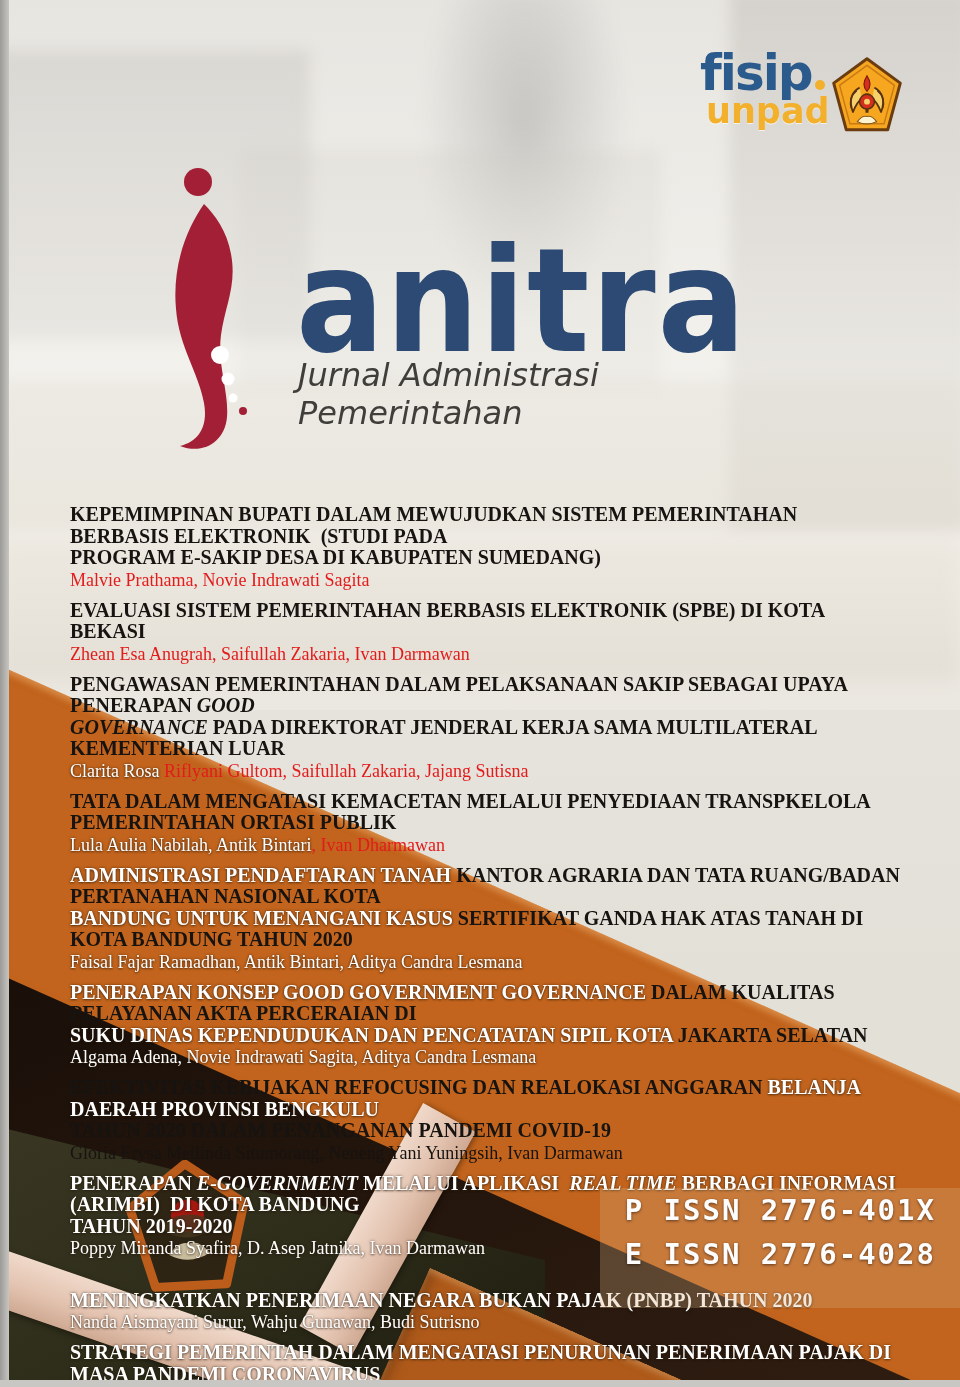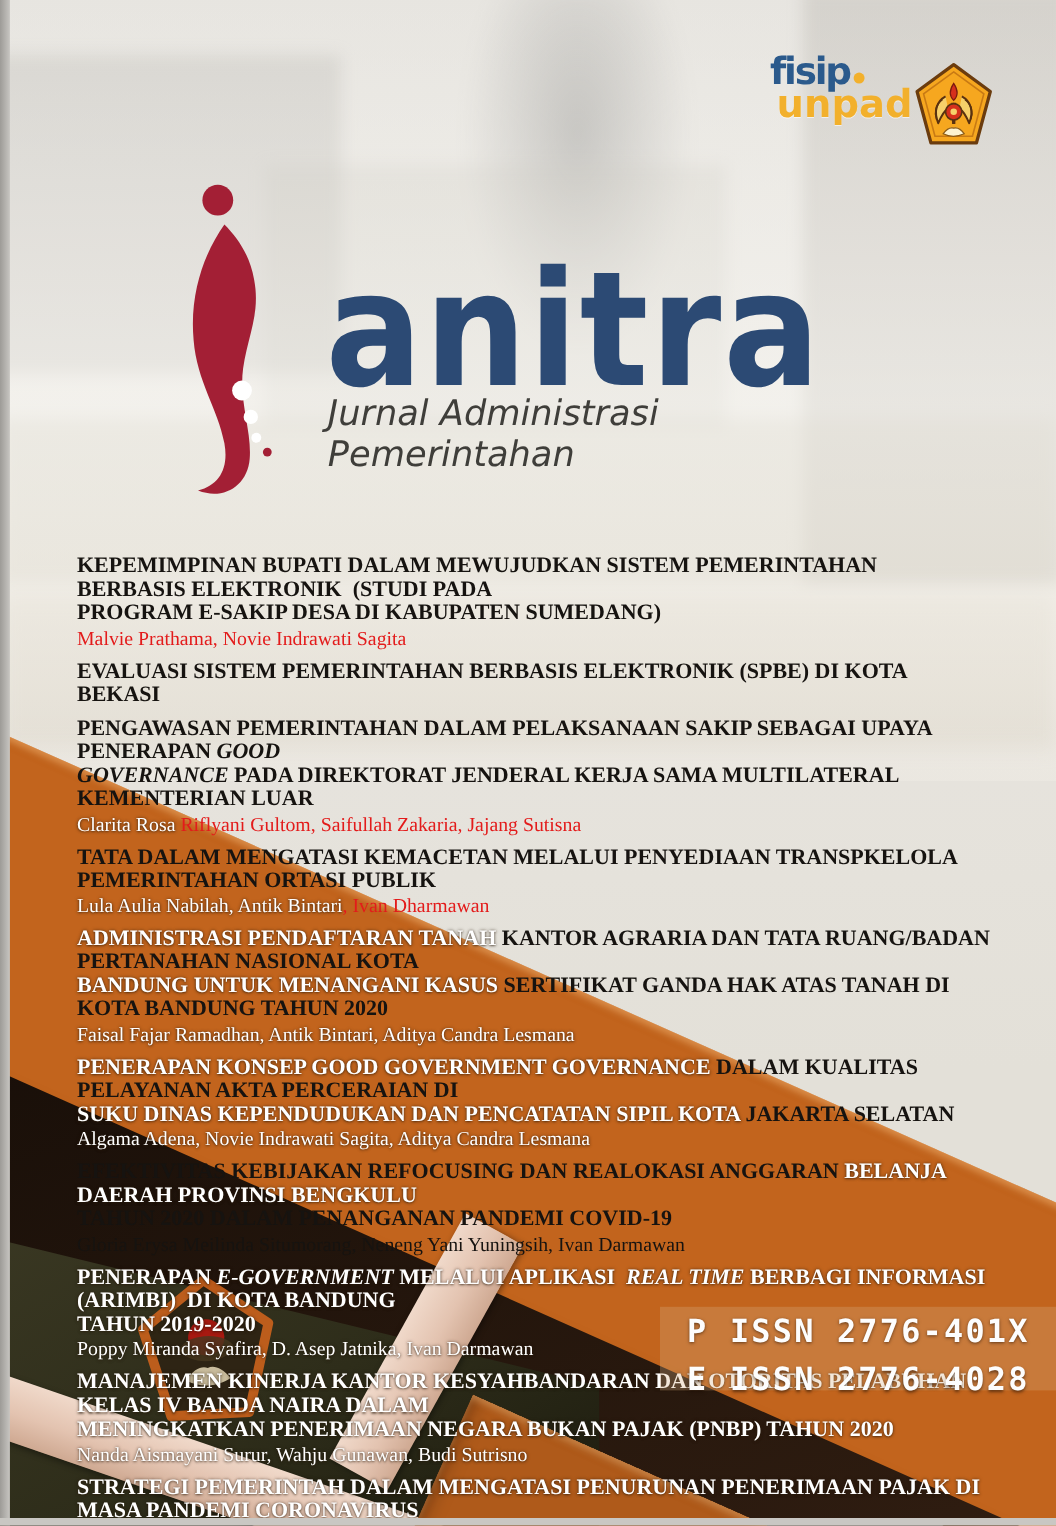--- a/index.html
+++ b/index.html
@@ -37,42 +37,42 @@
   .beam-1{left:-30px;top:1238px;width:580px;height:56px;transform:rotate(19deg);transform-origin:left top;}
   .beam-2{left:352px;top:1295px;width:255px;height:60px;transform:rotate(-61deg);transform-origin:left bottom;}
   .wall-emblem{position:absolute;left:108px;top:1160px;width:160px;height:132px;transform:rotate(-3deg);opacity:.92;}
   
   .strip-left{position:absolute;left:0;top:0;width:9px;height:1387px;background:linear-gradient(90deg,#9d9b97,#c7c5c1);z-index:30;}
   .strip-bottom{position:absolute;left:0;bottom:0;width:960px;height:7px;background:#c9c7c3;z-index:30;}
   
   .volume{position:absolute;left:38px;top:44px;z-index:12;
     font-family:"DejaVu Sans",sans-serif;font-weight:800;font-size:33px;line-height:45px;letter-spacing:1px;color:#c5262b;}
   .fisip-block{position:absolute;left:700px;top:48px;z-index:12;font-family:"DejaVu Sans",sans-serif;font-weight:bold;line-height:1;}
-  .fisip-word{font-size:34px;letter-spacing:-2px;color:#2b5a8c;}
+  .fisip-word{font-size:50px;letter-spacing:-2px;color:#2b5a8c;}
   .fisip-dot{display:inline-block;width:10px;height:10px;border-radius:50%;background:#f2b02c;margin-left:3px;}
   .unpad-word{font-size:35px;letter-spacing:0;color:#f2b02c;margin:-4px 0 0 6px;text-shadow:0 1px 0 rgba(255,255,255,.6);}
   .unpad-emblem{position:absolute;left:830px;top:56px;width:74px;height:78px;z-index:12;}
   
   .j-mark{position:absolute;left:160px;top:158px;width:112px;height:302px;z-index:11;}
   .j-name{position:absolute;left:296px;top:228px;z-index:11;font-family:"DejaVu Sans",sans-serif;font-weight:bold;
     font-size:145px;line-height:1;letter-spacing:2px;color:#2c4a74;transform:scaleX(.9);transform-origin:left top;}
   .j-sub{position:absolute;left:298px;top:356px;width:520px;z-index:11;font-family:"DejaVu Sans",sans-serif;
     font-style:italic;font-size:32px;color:#3f3e3a;letter-spacing:0;}
   
   #articles{position:absolute;left:70px;top:504px;width:830px;z-index:13;}
   .article{margin:0 0 9px 0;}
   .article-title{font-weight:bold;font-size:20px;line-height:21.5px;}
   .article-authors{font-size:18px;line-height:21px;margin-top:1px;}
   .seg{white-space:pre-wrap;}
   .it{font-style:italic;}
   .c-black{color:#161310;}
   .c-white{color:#ffffff;text-shadow:0 0 3px rgba(40,25,10,.65),0 1px 2px rgba(40,25,10,.5);}
   .c-red{color:#e31b1b;}
   
-  .issn-box{position:absolute;left:600px;top:1188px;width:360px;height:76px;z-index:14;
+  .issn-box{position:absolute;left:600px;top:1188px;width:360px;height:120px;z-index:14;
     background:rgba(216,176,128,.30);}
   .issn-line{font-family:"DejaVu Sans Mono",monospace;font-weight:bold;font-size:29px;line-height:44px;
     letter-spacing:2px;color:#fdfdfd;text-align:right;padding-right:24px;text-shadow:0 1px 3px rgba(30,15,5,.6);}
 </style>
 </head>
 <body>
 
 <div id="cover">
 
   <div class="hint hint-desk-l"></div>
@@ -135,20 +135,21 @@
   <div class="j-name">anitra</div>
   <div class="j-sub">Jurnal Administrasi Pemerintahan</div>
 
   <div id="articles">
       <div class="article">
         <div class="article-title"><span class="seg c-black">KEPEMIMPINAN BUPATI DALAM MEWUJUDKAN SISTEM PEMERINTAHAN BERBASIS ELEKTRONIK  (STUDI PADA</span><br><span class="seg c-black">PROGRAM E-SAKIP DESA DI KABUPATEN SUMEDANG)</span></div>
         <div class="article-authors"><span class="seg c-red">Malvie Prathama, Novie Indrawati Sagita</span></div>
       </div>
       <div class="article">
         <div class="article-title"><span class="seg c-black">EVALUASI SISTEM PEMERINTAHAN BERBASIS ELEKTRONIK (SPBE) DI KOTA BEKASI</span></div>
+        <div class="article-authors"><span class="seg c-red">Zhean Esa Anugrah, Saifullah Zakaria, Ivan Darmawan</span></div>
       </div>
       <div class="article">
         <div class="article-title"><span class="seg c-black">PENGAWASAN PEMERINTAHAN DALAM PELAKSANAAN SAKIP SEBAGAI UPAYA PENERAPAN </span><span class="seg c-black it">GOOD</span><br><span class="seg c-black it">GOVERNANCE</span><span class="seg c-black"> PADA DIREKTORAT JENDERAL KERJA SAMA MULTILATERAL KEMENTERIAN LUAR</span><br></div>
         <div class="article-authors"><span class="seg c-white">Clarita Rosa </span><span class="seg c-red">Riflyani Gultom, Saifullah Zakaria, Jajang Sutisna</span></div>
       </div>
       <div class="article">
         <div class="article-title"><span class="seg c-black">TATA DALAM MENGATASI KEMACETAN MELALUI PENYEDIAAN TRANSPKELOLA PEMERINTAHAN ORTASI PUBLIK</span></div>
         <div class="article-authors"><span class="seg c-white">Lula Aulia Nabilah, Antik Bintari</span><span class="seg c-red">, Ivan Dharmawan</span></div>
       </div>
       <div class="article">
@@ -161,21 +162,21 @@
       </div>
       <div class="article">
         <div class="article-title"><span class="seg c-black">EFEKTIVITAS KEBIJAKAN REFOCUSING DAN REALOKASI ANGGARAN</span><span class="seg c-white"> BELANJA DAERAH PROVINSI BENGKULU</span><br><span class="seg c-black">TAHUN 2020 DALAM PENANGANAN PANDEMI COVID-19</span></div>
         <div class="article-authors"><span class="seg c-black">Gloria Erysa Meilinda Situmorang, Neneng Yani Yuningsih, Ivan Darmawan</span></div>
       </div>
       <div class="article">
         <div class="article-title"><span class="seg c-white">PENERAPAN </span><span class="seg c-white it">E-GOVERNMENT</span><span class="seg c-white"> MELALUI APLIKASI  </span><span class="seg c-white it">REAL TIME</span><span class="seg c-white"> BERBAGI INFORMASI (ARIMBI)  DI KOTA BANDUNG</span><br><span class="seg c-white">TAHUN 2019-2020</span></div>
         <div class="article-authors"><span class="seg c-white">Poppy Miranda Syafira, D. Asep Jatnika, Ivan Darmawan</span></div>
       </div>
       <div class="article">
-        <div class="article-title"><span class="seg c-white">MANAJEMEN KINERJA KANTOR KESYAHBANDARAN DAN OTORITAS PELABUHAN KELAS IV BANDA NAIRA DALAM</span><br><span class="seg c-white">MENINGKATKAN PENERIMAAN NEGARA BUKAN PAJAK (PNBP) TAHUN 2020</span></div>
+        <div class="article-title"><br><span class="seg c-white">MENINGKATKAN PENERIMAAN NEGARA BUKAN PAJAK (PNBP) TAHUN 2020</span></div>
         <div class="article-authors"><span class="seg c-white">Nanda Aismayani Surur, Wahju Gunawan, Budi Sutrisno</span></div>
       </div>
       <div class="article">
         <div class="article-title"><span class="seg c-white">STRATEGI PEMERINTAH DALAM MENGATASI PENURUNAN PENERIMAAN PAJAK DI MASA PANDEMI CORONAVIRUS</span><br></div>
       </div>
     </div>
 
   <div class="strip-left"></div>
   <div class="strip-bottom"></div>
 </div>

